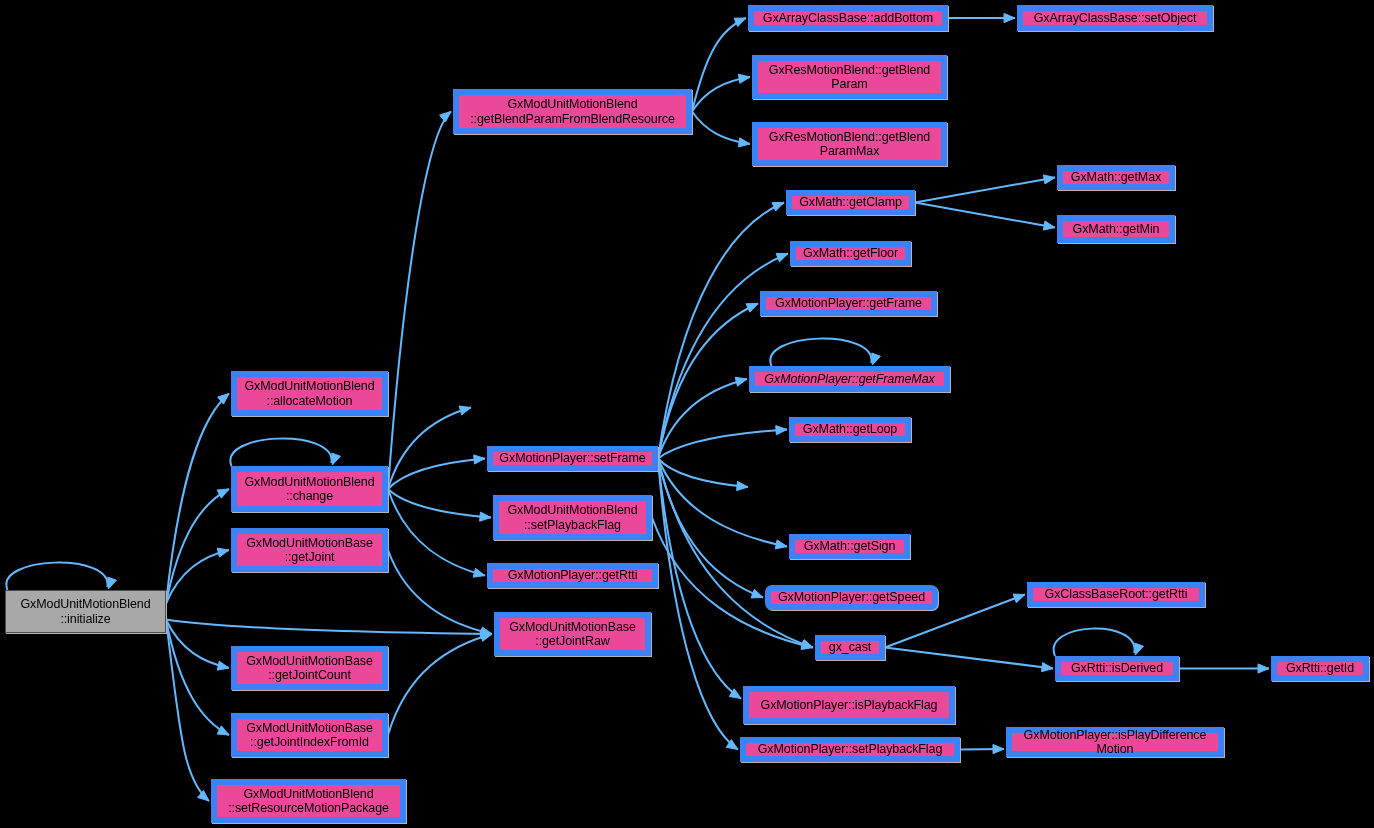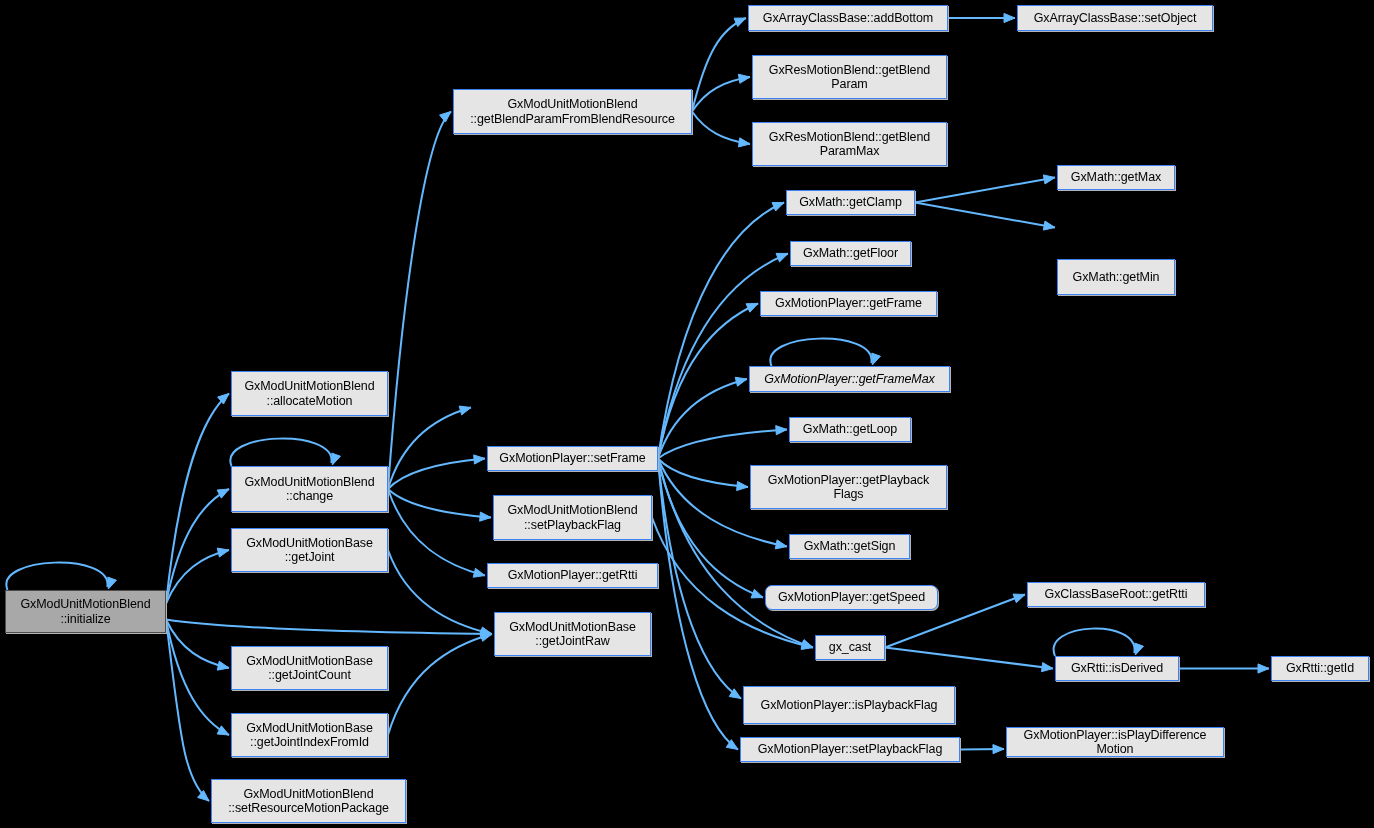--- a/index.html
+++ b/index.html
@@ -22,22 +22,22 @@
     position: absolute;
     left: 0;
     top: 0;
     width: 1374px;
     height: 828px;
     pointer-events: none;
   }
   .node {
     position: absolute;
     box-sizing: border-box;
-    background: #e5e5e5;
-    border: 1px solid #3b82f6;
+    background: #ec4899;
+    border: 6px solid #3b82f6;
     box-shadow: 1px 1px 0 0 #b4b4b4;
     color: #000000;
     font-family: "Liberation Sans", sans-serif;
     font-size: 12.5px;
     line-height: 14.5px;
     display: flex;
     align-items: center;
     justify-content: center;
     text-align: center;
     white-space: pre-line;
@@ -170,28 +170,26 @@
     <div class="node" style="left: 748px; top: 5px; width: 200px; height: 26px;">GxArrayClassBase::addBottom</div>
     <div class="node" style="left: 752px; top: 55px; width: 195px; height: 44px;">GxResMotionBlend::getBlend
 Param</div>
     <div class="node" style="left: 752px; top: 122px; width: 195px; height: 44px;">GxResMotionBlend::getBlend
 ParamMax</div>
     <div class="node" style="left: 786px; top: 190px; width: 129px; height: 25px;">GxMath::getClamp</div>
     <div class="node" style="left: 790px; top: 241px; width: 121px; height: 25px;">GxMath::getFloor</div>
     <div class="node" style="left: 760px; top: 291px; width: 177px; height: 25px;">GxMotionPlayer::getFrame</div>
     <div class="node" style="left: 749px; top: 366px; width: 201px; height: 26px; font-style: italic;">GxMotionPlayer::getFrameMax</div>
     <div class="node" style="left: 789px; top: 417px; width: 122px; height: 25px;">GxMath::getLoop</div>
-    <div class="node" style="left: 750px; top: 465px; width: 197px; height: 44px;">GxMotionPlayer::getPlayback
-Flags</div>
     <div class="node" style="left: 789px; top: 534px; width: 121px; height: 25px;">GxMath::getSign</div>
     <div class="node" style="left: 765px; top: 585px; width: 173px; height: 25px; border-radius: 7px;">GxMotionPlayer::getSpeed</div>
     <div class="node" style="left: 815px; top: 635px; width: 70px; height: 25px;">gx_cast</div>
     <div class="node" style="left: 743px; top: 686px; width: 212px; height: 38px;">GxMotionPlayer::isPlaybackFlag</div>
     <div class="node" style="left: 740px; top: 737px; width: 220px; height: 25px;">GxMotionPlayer::setPlaybackFlag</div>
     <div class="node" style="left: 1017px; top: 5px; width: 196px; height: 26px;">GxArrayClassBase::setObject</div>
     <div class="node" style="left: 1057px; top: 165px; width: 118px; height: 25px;">GxMath::getMax</div>
-    <div class="node" style="left: 1057px; top: 215px; width: 118px; height: 36px; margin-top: 44px;">GxMath::getMin</div>
+    <div class="node" style="left: 1057px; top: 215px; width: 118px; height: 28px;">GxMath::getMin</div>
     <div class="node" style="left: 1027px; top: 582px; width: 178px; height: 25px;">GxClassBaseRoot::getRtti</div>
     <div class="node" style="left: 1055px; top: 656px; width: 124px; height: 25px;">GxRtti::isDerived</div>
     <div class="node" style="left: 1006px; top: 727px; width: 218px; height: 30px;">GxMotionPlayer::isPlayDifference
 Motion</div>
     <div class="node" style="left: 1271px; top: 656px; width: 98px; height: 25px;">GxRtti::getId</div>
   </div>
 
 </body></html>

